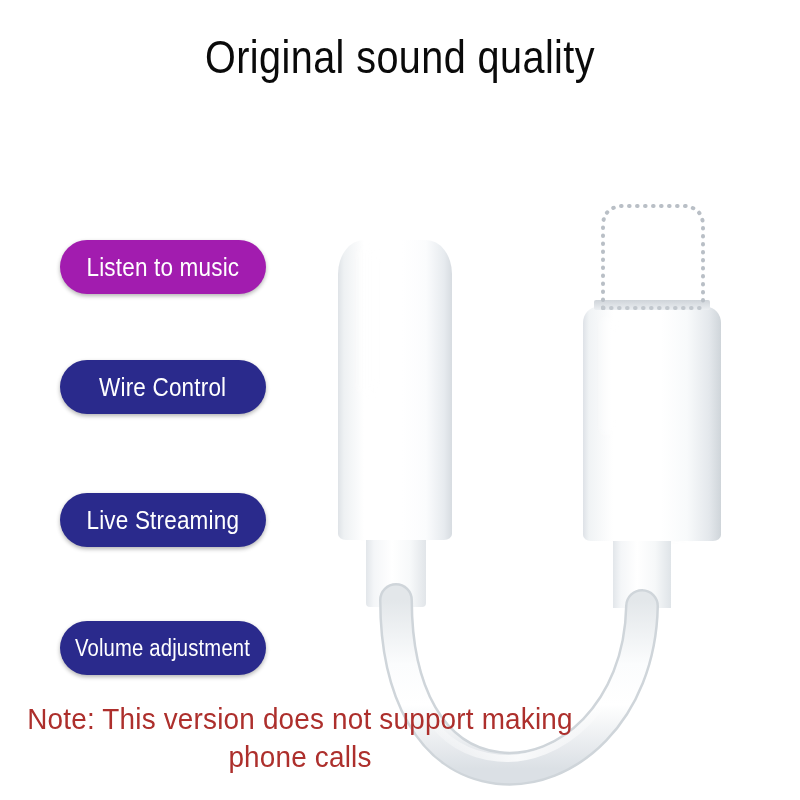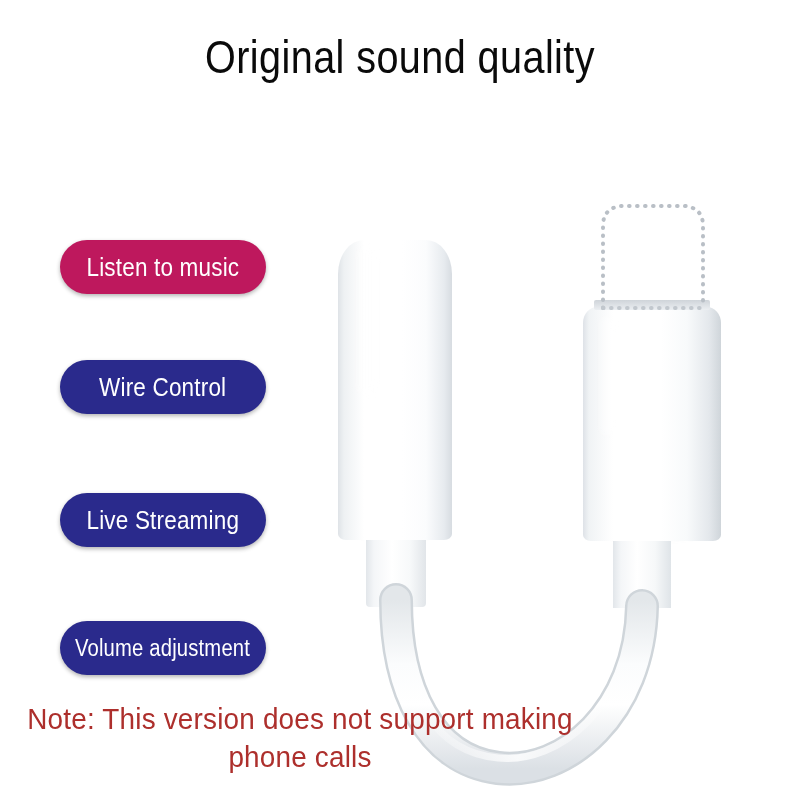--- a/index.html
+++ b/index.html
@@ -265,21 +265,21 @@
           <stop offset="50%" stop-color="#ffffff" stop-opacity="0.95"></stop>
           <stop offset="100%" stop-color="#ffffff" stop-opacity="0"></stop>
         </linearGradient>
       </defs>
       <path d="M396 600 C396 690 430 760 498 768 C566 776 640 712 642 606" fill="none" stroke="#cfd5da" stroke-width="34" stroke-linecap="round"></path>
       <path d="M396 600 C396 690 430 760 498 768 C566 776 640 712 642 606" fill="none" stroke="url(#cableGrad)" stroke-width="29" stroke-linecap="round"></path>
       <path d="M404 620 C404 698 436 752 498 758 C560 764 628 706 631 614" fill="none" stroke="url(#cableSheen)" stroke-width="7" stroke-linecap="round" opacity="0.85"></path>
     </svg>
   </div>
 
-  <div class="pill" id="pill0" style="background: #be185d;">
+  <div class="pill" id="pill0" style="background: #a21caf;">
     <span class="pill-label" style="color: rgb(255, 255, 255);">Listen to music</span>
   </div>
 
   <div class="pill" id="pill1" style="background: rgb(42, 42, 140);">
     <span class="pill-label" style="color: rgb(255, 255, 255);">Wire Control</span>
   </div>
 
   <div class="pill" id="pill2" style="background: rgb(42, 42, 140);">
     <span class="pill-label" style="color: rgb(255, 255, 255);">Live Streaming</span>
   </div>

